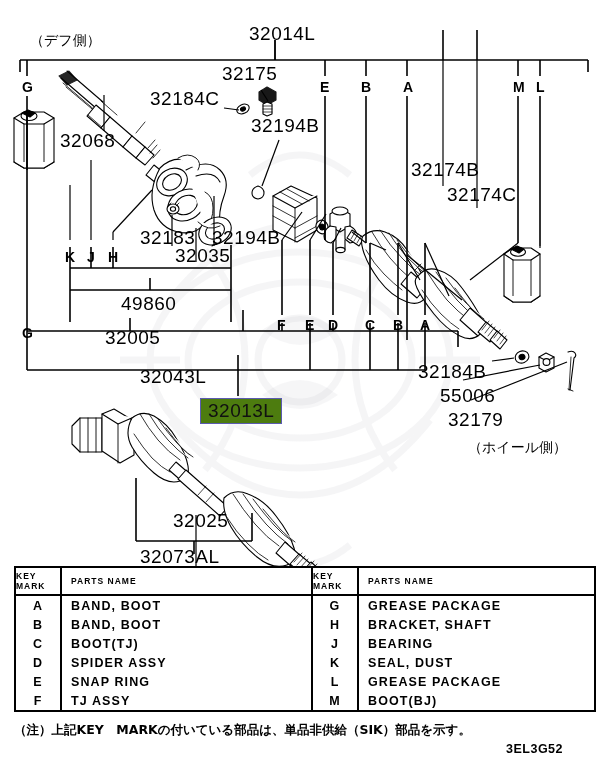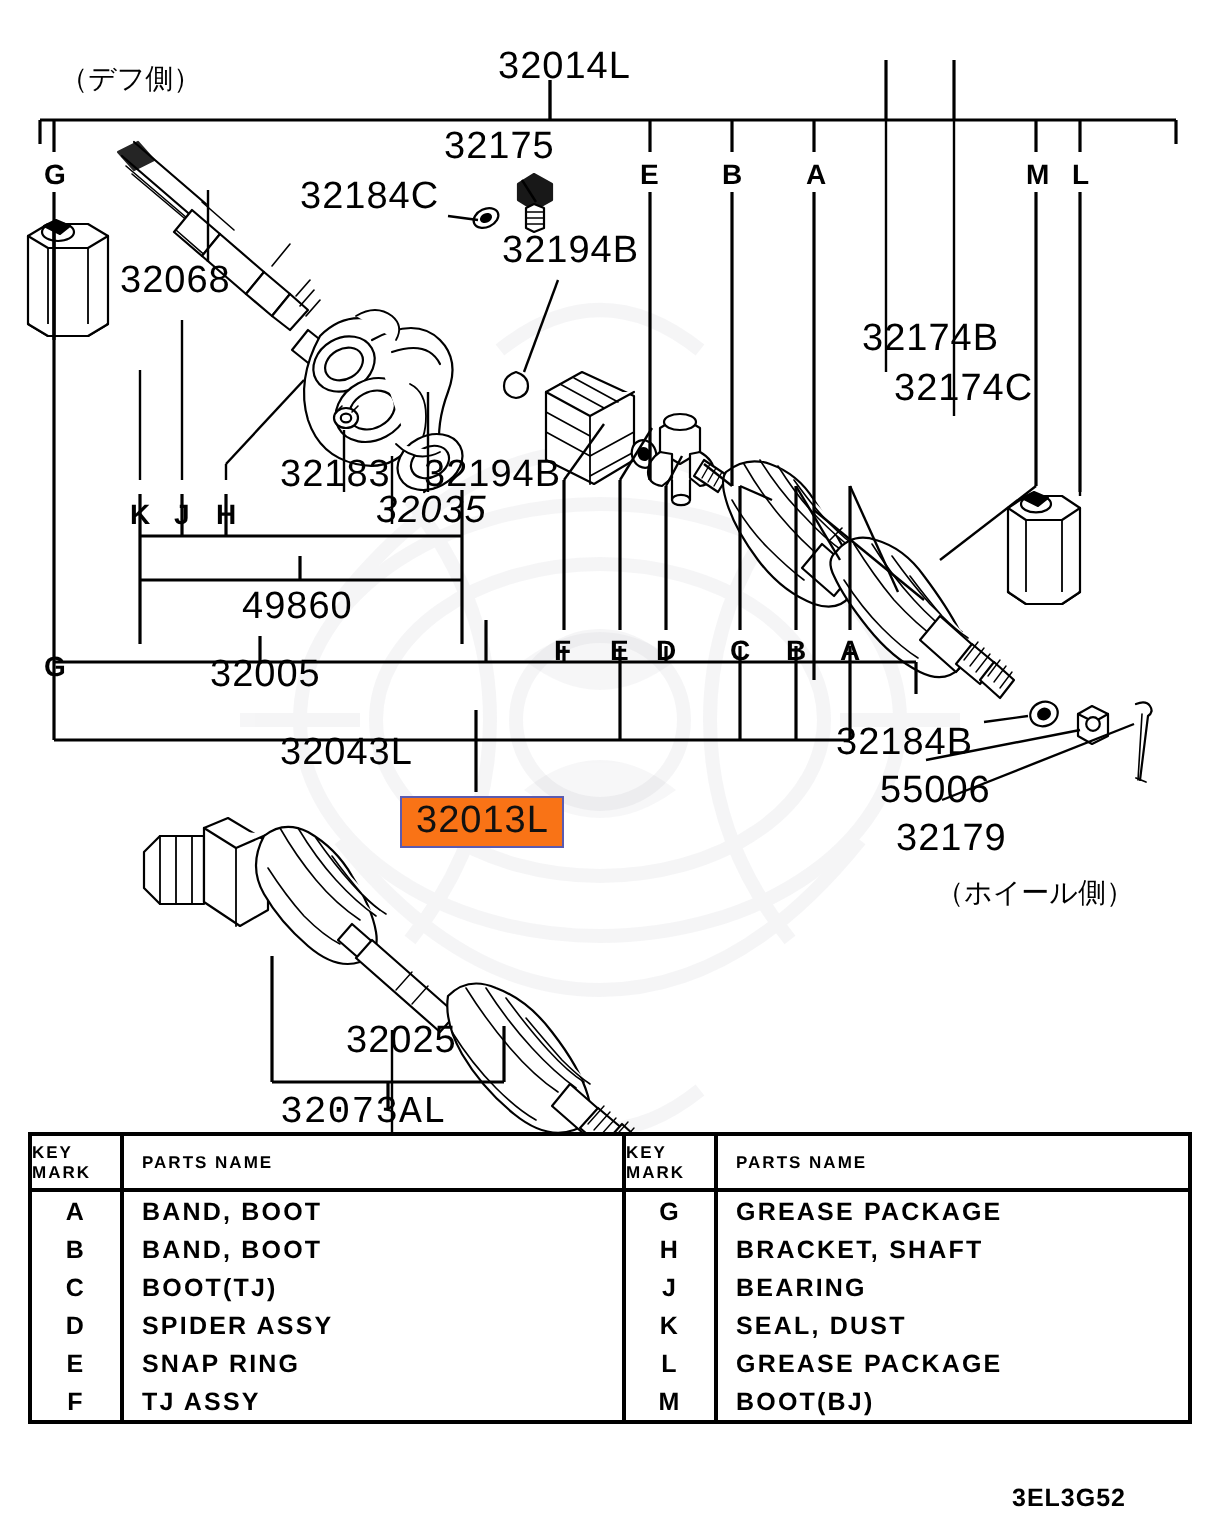--- a/index.html
+++ b/index.html
@@ -23,21 +23,21 @@
     font-size:14px;font-weight:bold;white-space:nowrap;line-height:1;
     font-family:"Liberation Sans","DejaVu Sans",sans-serif;
   }
   
   .jp{
     font-size:14px;white-space:nowrap;line-height:1;
     font-family:"DejaVu Sans",sans-serif;
   }
   
   .hl{
-    background:#f97316;border:1px solid #5b5bb0;
+    background:#4d7c0f;border:1px solid #5b5bb0;
     padding:2px 7px 3px 7px;color:#111;
   }
 
   
   #keytable{
     position:absolute;left:14px;top:566px;width:582px;
     border-collapse:collapse;border:2px solid #000;
     background:#fff;
   }
   #keytable td,#keytable th{
@@ -404,34 +404,34 @@
   </svg>
 
   <div class="abs jp" style="left:30px;top:33px;">（デフ側）</div>
   <div class="abs jp" style="left:468px;top:440px;">（ホイール側）</div>
 
   <div class="abs pn" style="left:249px;top:24px;">32014L</div>
   <div class="abs pn" style="left:222px;top:64px;">32175</div>
   <div class="abs pn" style="left:150px;top:89px;">32184C</div>
   <div class="abs pn" style="left:251px;top:116px;">32194B</div>
   <div class="abs pn" style="left:60px;top:131px;">32068</div>
-  <div class="abs pn" style="left:411px;top:160px;margin-left:20px;">32174B</div>
+  <div class="abs pn" style="left:411px;top:160px;">32174B</div>
   <div class="abs pn" style="left:447px;top:185px;">32174C</div>
   <div class="abs pn" style="left:140px;top:228px;">32183</div>
   <div class="abs pn" style="left:212px;top:228px;">32194B</div>
-  <div class="abs pn" style="left:188px;top:246px;font-style:italic;">32035</div>
+  <div class="abs pn" style="left:175px;top:246px;">32035</div>
   <div class="abs pn" style="left:121px;top:294px;">49860</div>
   <div class="abs pn" style="left:105px;top:328px;">32005</div>
   <div class="abs pn" style="left:140px;top:367px;">32043L</div>
   <div class="abs pn hl" style="left:200px;top:398px;">32013L</div>
   <div class="abs pn" style="left:418px;top:362px;">32184B</div>
   <div class="abs pn" style="left:440px;top:386px;">55006</div>
   <div class="abs pn" style="left:448px;top:410px;">32179</div>
   <div class="abs pn" style="left:173px;top:511px;">32025</div>
-  <div class="abs pn" style="left:140px;top:547px;font-family:Liberation Mono, monospace;">32073AL</div>
+  <div class="abs pn" style="left:140px;top:547px;">32073AL</div>
 
   <div class="abs kl" style="left:22px;top:80px;">G</div>
   <div class="abs kl" style="left:320px;top:80px;">E</div>
   <div class="abs kl" style="left:361px;top:80px;">B</div>
   <div class="abs kl" style="left:403px;top:80px;">A</div>
   <div class="abs kl" style="left:513px;top:80px;">M</div>
   <div class="abs kl" style="left:536px;top:80px;">L</div>
 
   <div class="abs kl" style="left:65px;top:250px;">K</div>
   <div class="abs kl" style="left:87px;top:250px;">J</div>
@@ -493,15 +493,16 @@
       </tr>
       <tr>
         <td class="colmark">F</td>
         <td class="colname left vsep">TJ ASSY</td>
         <td class="colmark right">M</td>
         <td class="colname">BOOT(BJ)</td>
       </tr>
     </tbody>
   </table>
 
+  <div class="note">（注）上記KEY　MARKの付いている部品は、単品非供給（SIK）部品を示す。</div>
   <div class="code">3EL3G52</div>
 
 </div>
 
 </body></html>

